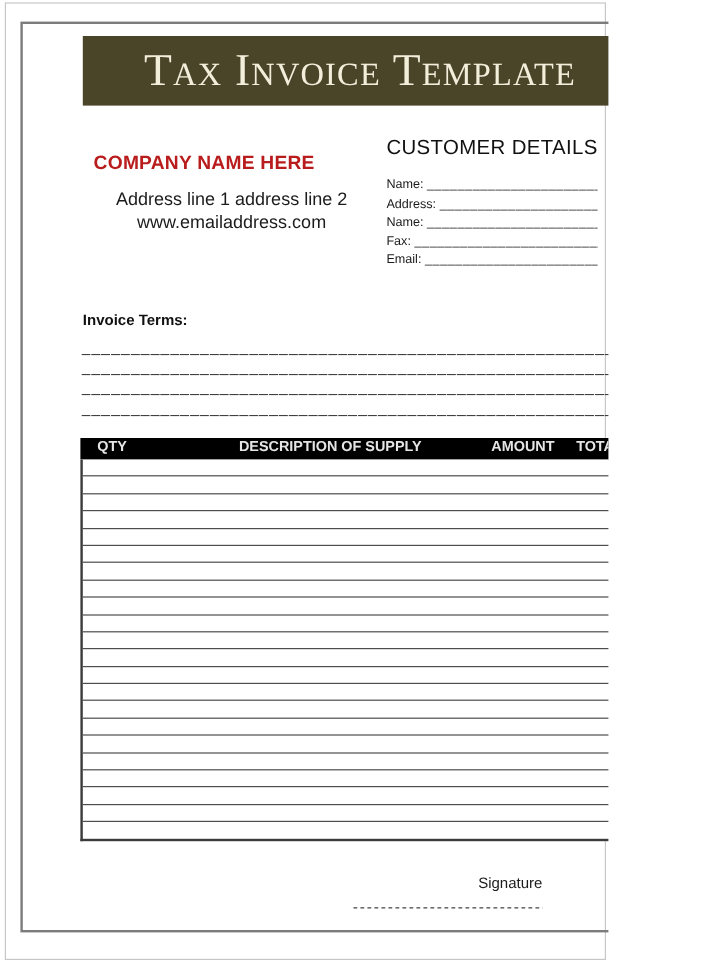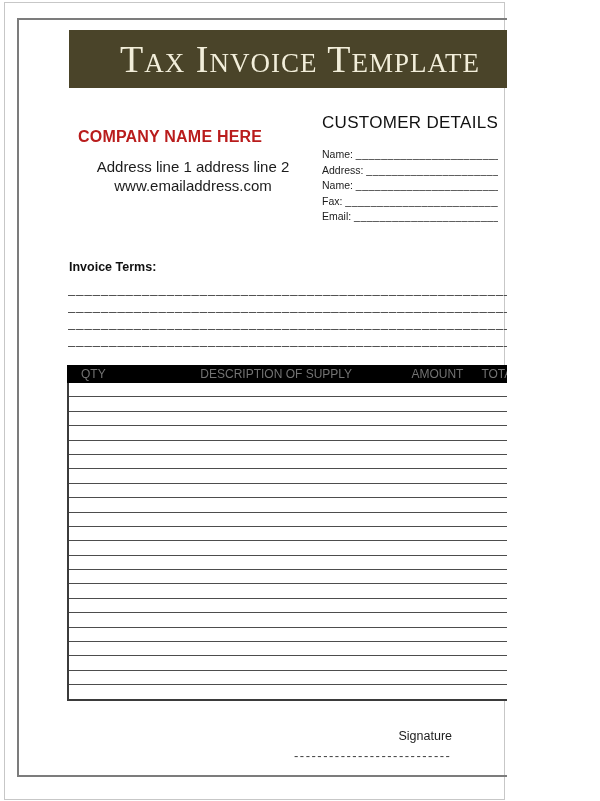--- a/index.html
+++ b/index.html
@@ -67,23 +67,23 @@
 
   .invoice-table {
     position: absolute;
     left: 67px; top: 365px;
     width: 466px;
     box-sizing: border-box;
   }
   .thead {
     height: 18px;
     background: #000000;
-    color: #737373;
-    display: flex; align-items: center;
-    font-size: 12px; font-weight: normal;
+    color: #e5e5e5;
+    display: flex; align-items: flex-start;
+    font-size: 12px; font-weight: bold;
     padding: 0 14px;
     box-sizing: border-box;
   }
   .th-qty { width: 60px; text-align: left; }
   .th-desc { flex: 1; text-align: center; }
   .th-amount { text-align: right; }
   .th-total { margin-left: 18px; text-align: right; }
   .tbody {
     border-left: 2px solid #3b3b3b;
     border-right: 2px solid #3b3b3b;

